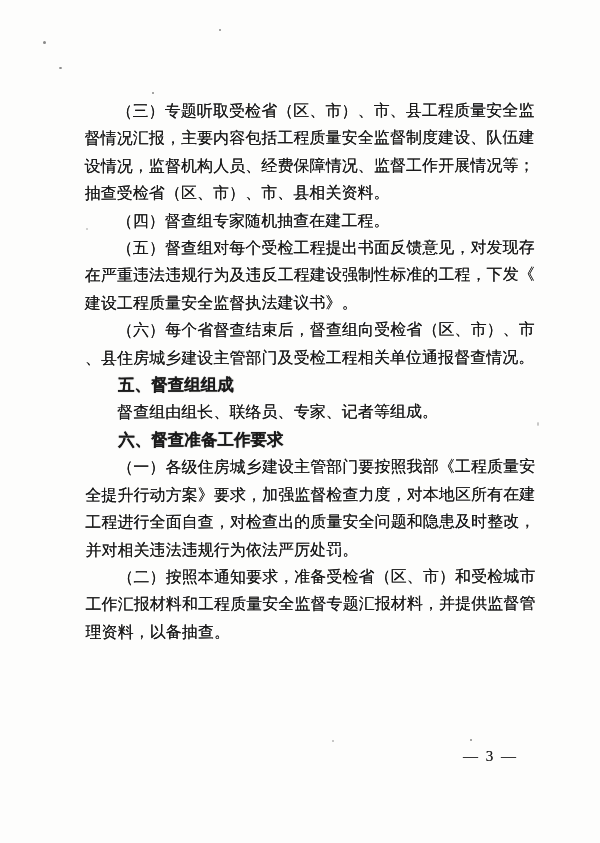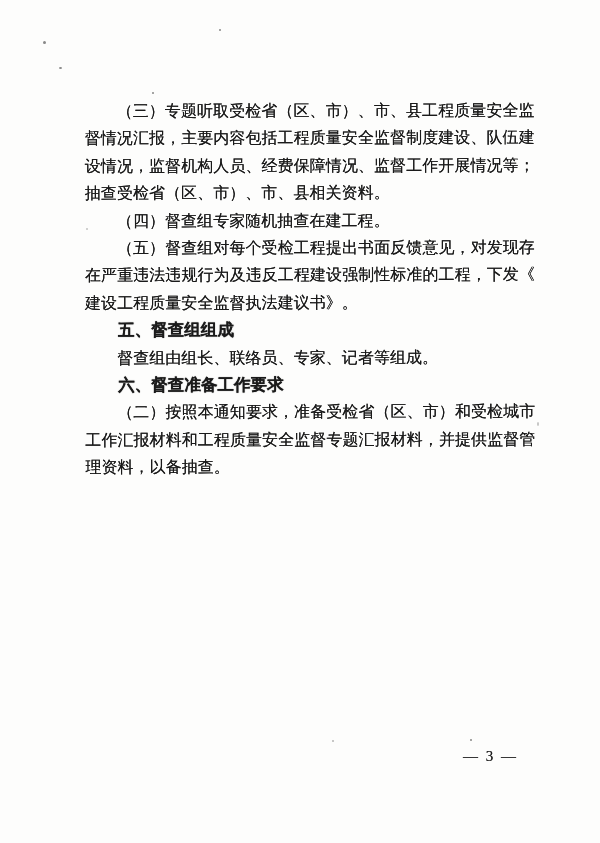--- a/index.html
+++ b/index.html
@@ -74,23 +74,25 @@
 </style>
 </head>
 <body>
 
 <div class="page">
 
   <div class="content">
     <p class="para">（三）专题听取受检省（区、市）、市、县工程质量安全监督情况汇报，主要内容包括工程质量安全监督制度建设、队伍建设情况，监督机构人员、经费保障情况、监督工作开展情况等；抽查受检省（区、市）、市、县相关资料。</p>
     <p class="para">（四）督查组专家随机抽查在建工程。</p>
     <p class="para">（五）督查组对每个受检工程提出书面反馈意见，对发现存在严重违法违规行为及违反工程建设强制性标准的工程，下发《建设工程质量安全监督执法建议书》。</p>
+    <p class="para">（六）每个省督查结束后，督查组向受检省（区、市）、市、县住房城乡建设主管部门及受检工程相关单位通报督查情况。</p>
     <p class="heading">五、督查组组成</p>
     <p class="para">督查组由组长、联络员、专家、记者等组成。</p>
     <p class="heading">六、督查准备工作要求</p>
+    <p class="para">（一）各级住房城乡建设主管部门要按照我部《工程质量安全提升行动方案》要求，加强监督检查力度，对本地区所有在建工程进行全面自查，对检查出的质量安全问题和隐患及时整改，并对相关违法违规行为依法严厉处罚。</p>
     <p class="para">（二）按照本通知要求，准备受检省（区、市）和受检城市工作汇报材料和工程质量安全监督专题汇报材料，并提供监督管理资料，以备抽查。</p>
   </div>
 
   <div class="page-number">— 3 —</div>
 
   <span class="speck s1"></span>
   <span class="speck s2"></span>
   <span class="speck s3"></span>
   <span class="speck s4"></span>
   <span class="speck s5"></span>

